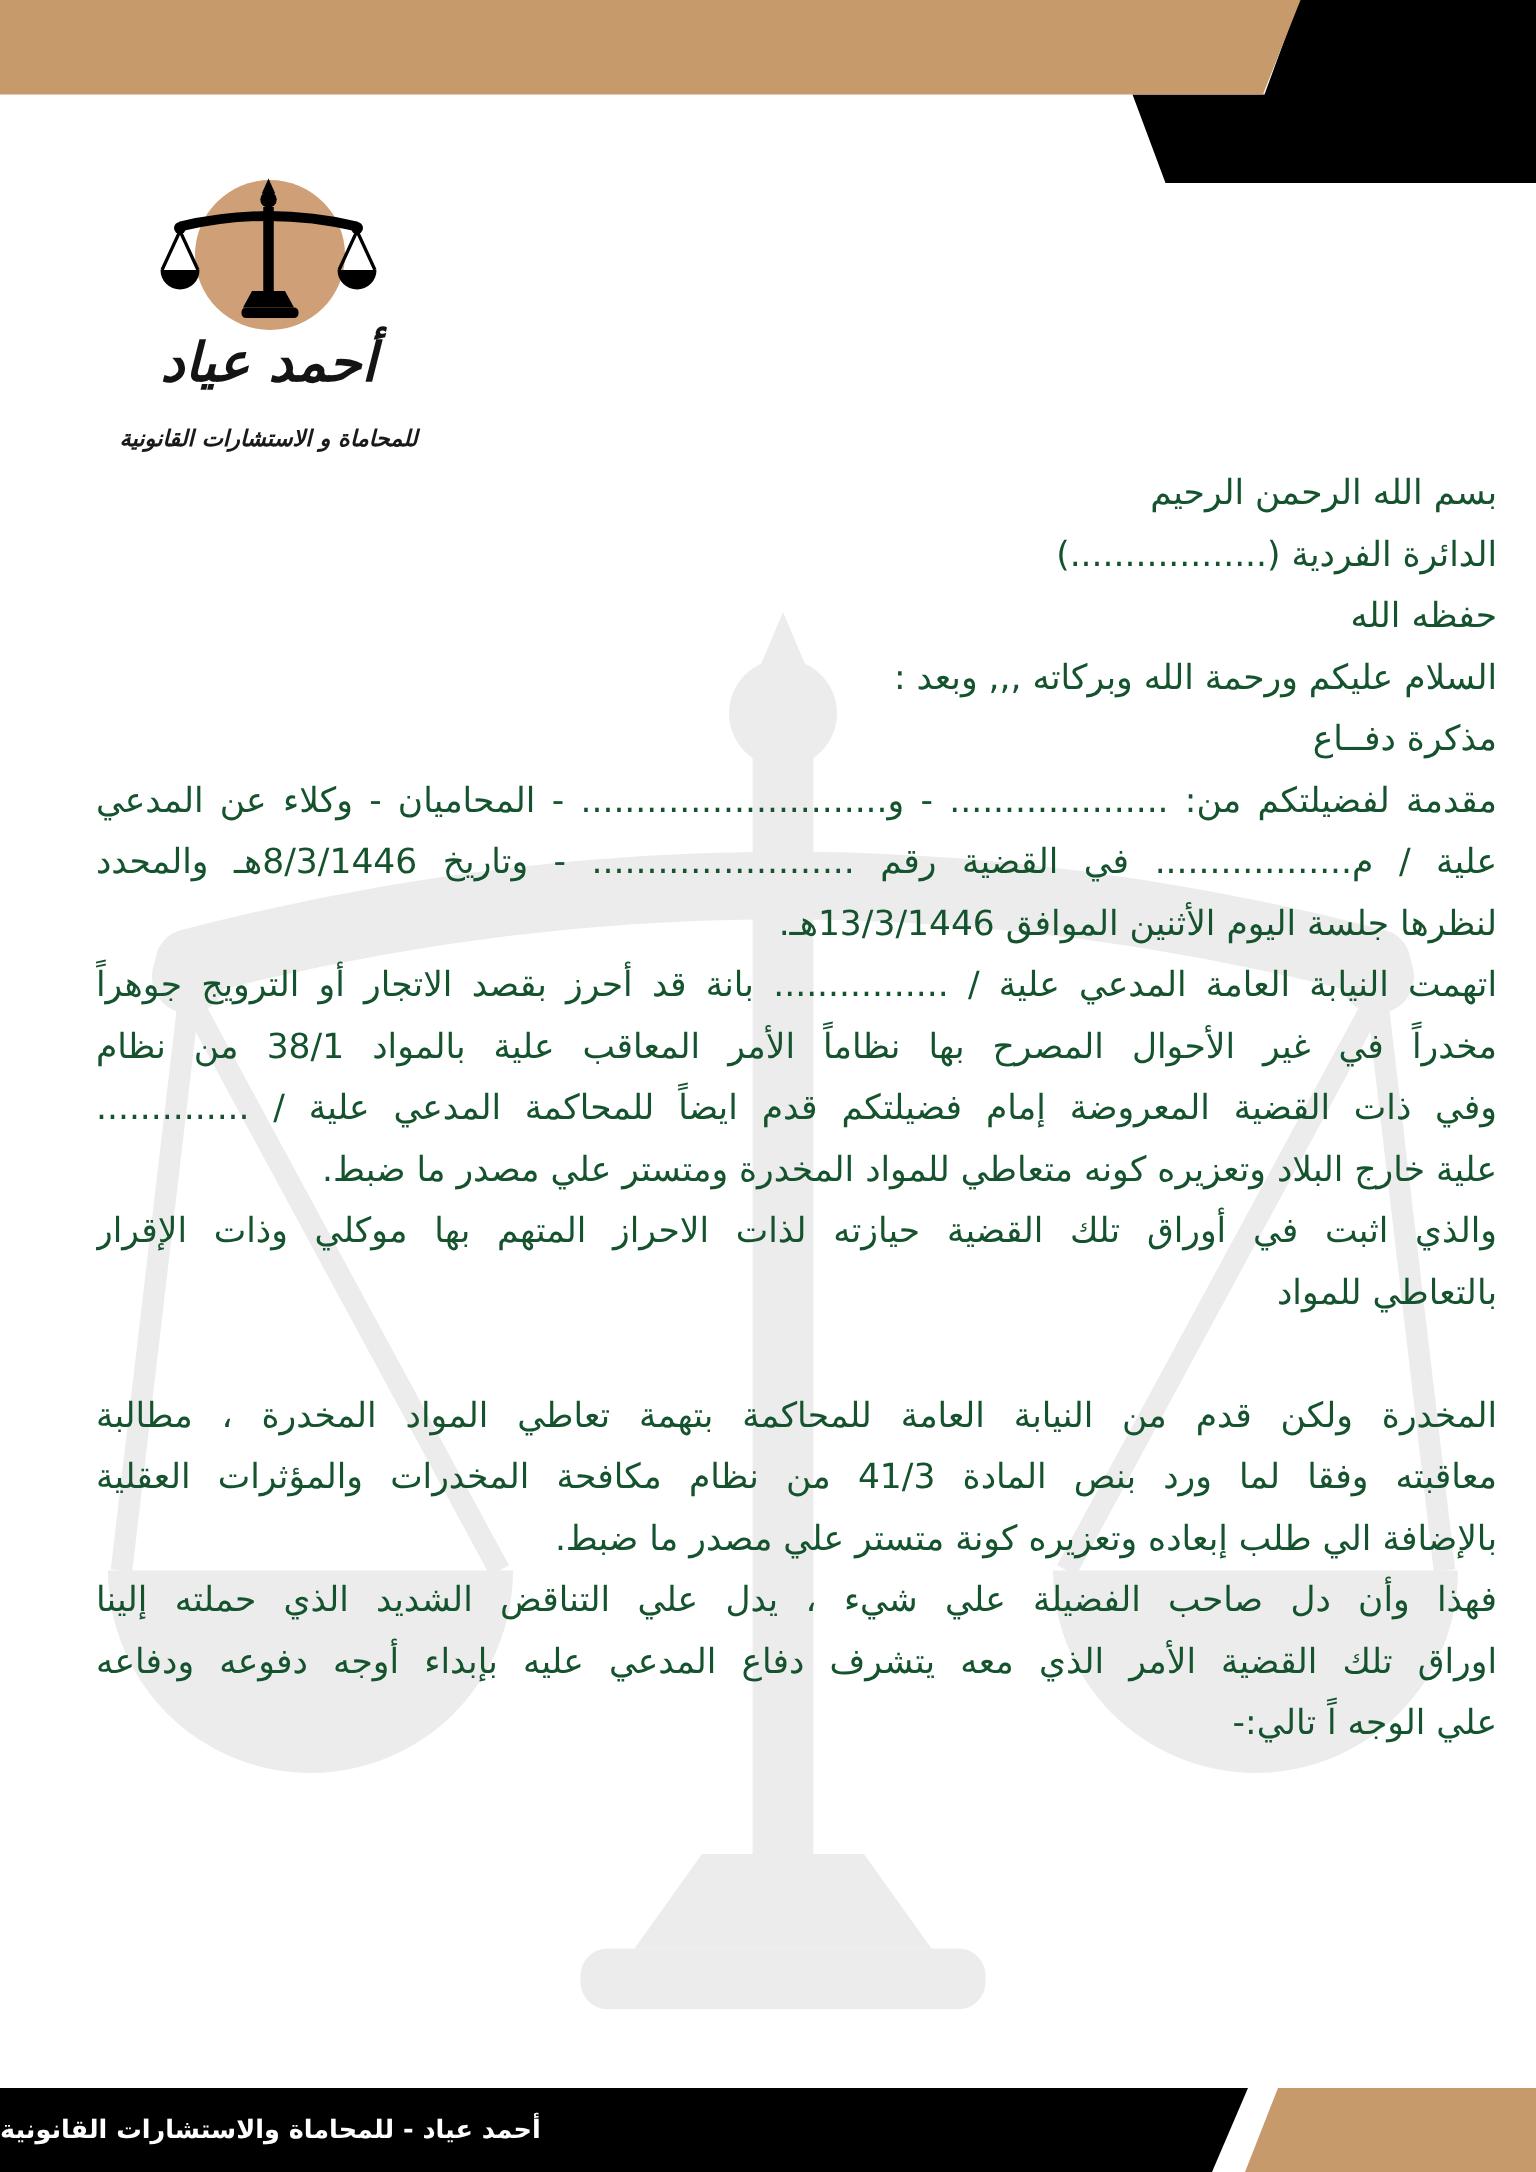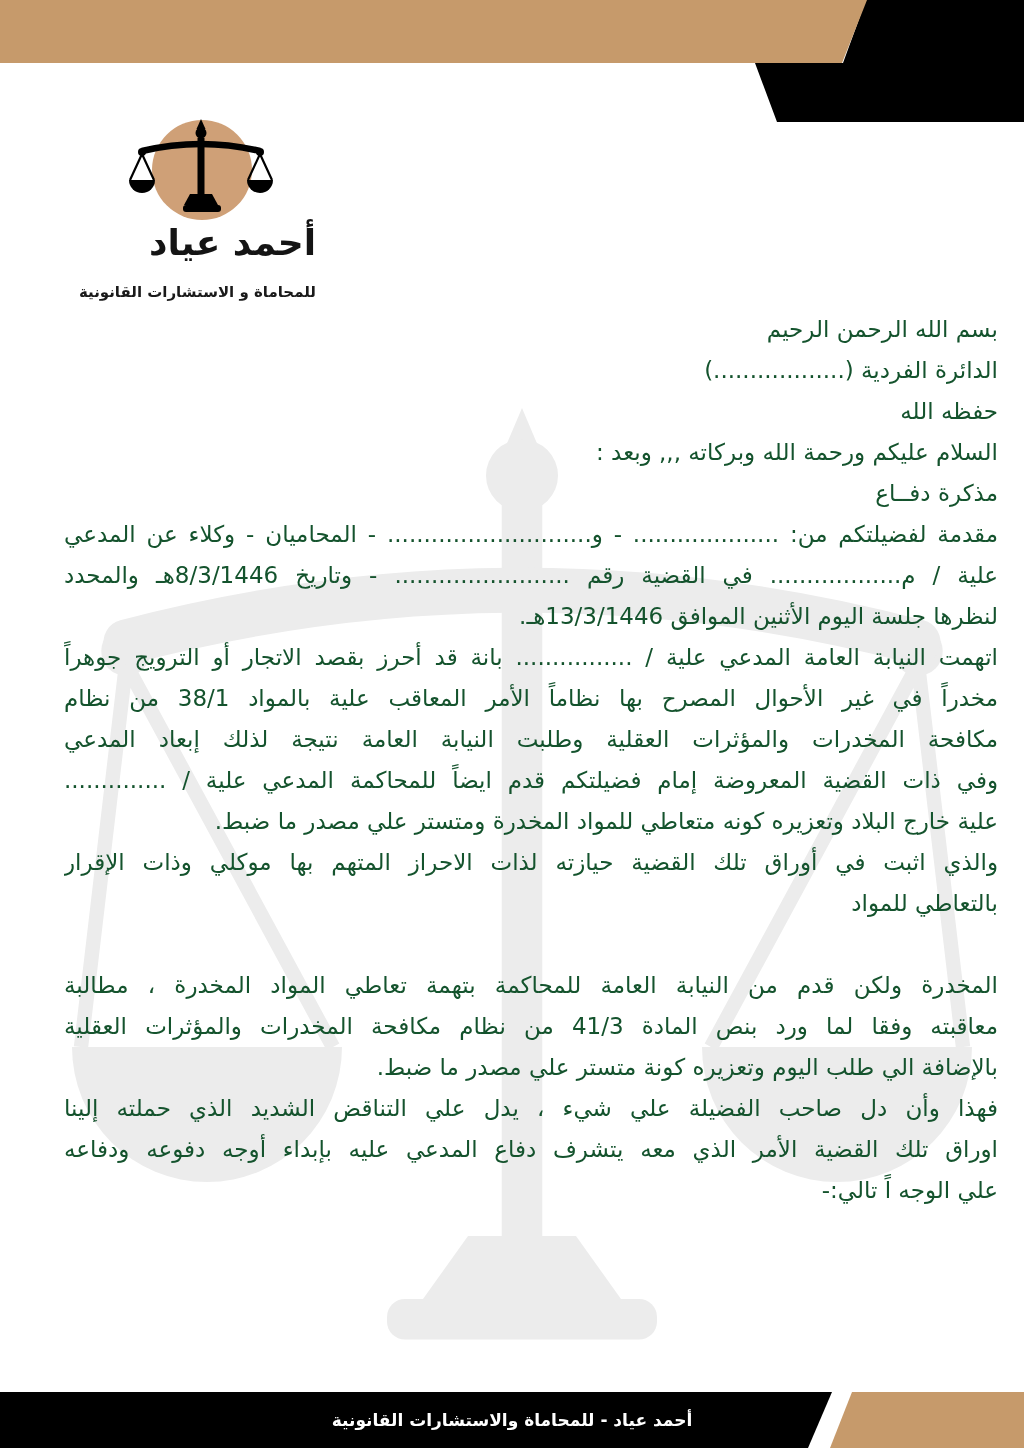--- a/index.html
+++ b/index.html
@@ -4,21 +4,21 @@
 <style>
   html,body{margin:0;padding:0;background:#9c9c9c;}
   .page{
     position:relative;width:1024px;height:1448px;margin:0 auto;
     background:#ffffff;overflow:hidden;
     font-family:"DejaVu Sans",sans-serif;
   }
   svg{display:block;}
   .header-shapes{position:absolute;top:0;left:0;}
   
-  .logo{position:absolute;top:116px;left:86px;width:230px;text-align:right;}
+  .logo{position:absolute;top:116px;left:64px;width:230px;text-align:center;font-style:italic;}
   .logo-icon{margin:0 auto;}
   .logo-title{
     margin-top:2px;font-size:36px;font-weight:bold;color:#141414;
     line-height:42px;direction:rtl;
   }
   .logo-sub{
     margin-top:18px;font-size:15px;font-weight:bold;color:#1a1a1a;
     line-height:20px;direction:rtl;white-space:nowrap;
   }
   
@@ -30,21 +30,21 @@
   }
   .doc .line{height:41px;line-height:41px;text-align:right;white-space:nowrap;}
   .doc .line.j{
     text-align:justify;text-align-last:justify;white-space:normal;
     overflow:hidden;
   }
   
   .footer-shapes{position:absolute;left:0;top:1392px;}
   .footer-text{
     position:absolute;left:0;top:1392px;width:1024px;height:56px;
-    line-height:56px;text-align:center;color:#ffffff;
+    line-height:56px;text-align:left;color:#ffffff;
     font-size:17px;font-weight:bold;direction:rtl;
   }
 </style>
 </head>
 <body>
 
 <div class="page">
 
   <svg class="header-shapes" width="1024" height="130" viewBox="0 0 1024 130">
     <polygon fill="var(--ink)" points="866,0 1024,0 1024,122 777,122 755,63 843,63"></polygon>
@@ -96,29 +96,28 @@
       <div class="line">بسم الله الرحمن الرحيم</div>
       <div class="line">الدائرة الفردية (..................)</div>
       <div class="line">حفظه الله</div>
       <div class="line">السلام عليكم ورحمة الله وبركاته ,,, وبعد :</div>
       <div class="line">مذكرة دفــاع</div>
       <div class="line j">مقدمة لفضيلتكم من: .................... - و............................ - المحاميان - وكلاء عن المدعي</div>
       <div class="line j">علية / م.................. في القضية رقم ........................ - وتاريخ 8/3/1446هـ والمحدد</div>
       <div class="line">لنظرها جلسة اليوم الأثنين الموافق 13/3/1446هـ.</div>
       <div class="line j">اتهمت النيابة العامة المدعي علية / ................ بانة قد أحرز بقصد الاتجار أو الترويج جوهراً</div>
       <div class="line j">مخدراً في غير الأحوال المصرح بها نظاماً الأمر المعاقب علية بالمواد 38/1 من نظام</div>
-      <div class="line j">مكافحة المخدرات والمؤثرات العقلية وطلبت النيابة العامة نتيجة لذلك إبعاد المدعي</div>
       <div class="line j">وفي ذات القضية المعروضة إمام فضيلتكم قدم ايضاً للمحاكمة المدعي علية / ..............</div>
       <div class="line">علية خارج البلاد وتعزيره كونه متعاطي للمواد المخدرة ومتستر علي مصدر ما ضبط.</div>
       <div class="line j">والذي اثبت في أوراق تلك القضية حيازته لذات الاحراز المتهم بها موكلي وذات الإقرار</div>
       <div class="line">بالتعاطي للمواد</div>
       <div class="line">&nbsp;</div>
       <div class="line j">المخدرة ولكن قدم من النيابة العامة للمحاكمة بتهمة تعاطي المواد المخدرة ، مطالبة</div>
       <div class="line j">معاقبته وفقا لما ورد بنص المادة 41/3 من نظام مكافحة المخدرات والمؤثرات العقلية</div>
-      <div class="line">بالإضافة الي طلب اليوم وتعزيره كونة متستر علي مصدر ما ضبط.</div>
+      <div class="line">بالإضافة الي طلب إبعاده وتعزيره كونة متستر علي مصدر ما ضبط.</div>
       <div class="line j">فهذا وأن دل صاحب الفضيلة علي شيء ، يدل علي التناقض الشديد الذي حملته إلينا</div>
       <div class="line j">اوراق تلك القضية الأمر الذي معه يتشرف دفاع المدعي عليه بإبداء أوجه دفوعه ودفاعه</div>
       <div class="line">علي الوجه اً تالي:-</div>
     </div>
 
   <svg class="footer-shapes" width="1024" height="56" viewBox="0 0 1024 56">
     <polygon fill="var(--ink)" points="0,0 832,0 808,56 0,56"></polygon>
     <polygon fill="var(--tan)" points="852,0 1024,0 1024,56 830,56"></polygon>
   </svg>
   <div class="footer-text">أحمد عياد - للمحاماة والاستشارات القانونية</div>

